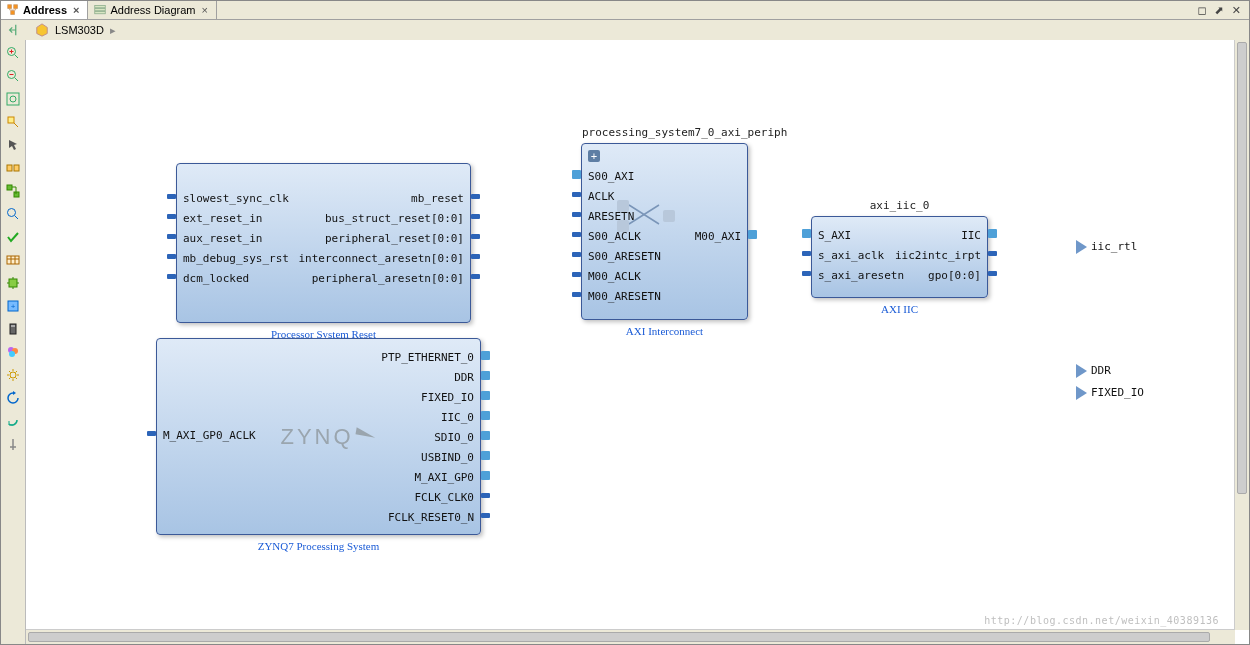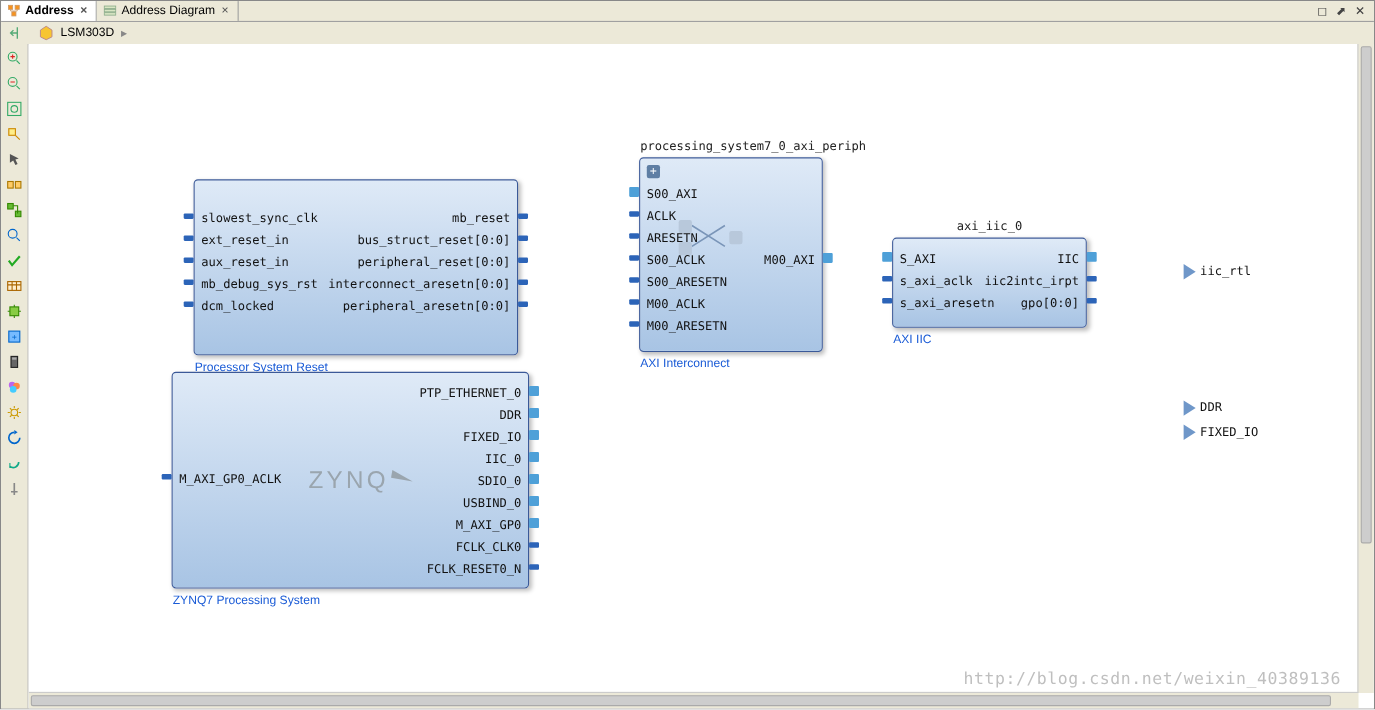--- a/index.html
+++ b/index.html
@@ -27,39 +27,39 @@
 .canvaswrap{flex:1;position:relative;background:#fff;overflow:hidden}
 .canvas{position:absolute;inset:0}
 .scroll-v{position:absolute;right:0;top:0;bottom:14px;width:14px;background:#ece9d8;border-left:1px solid #ccc}
 .scroll-v .thumb{position:absolute;left:2px;right:2px;top:2px;height:450px;background:#cdcdcd;border:1px solid #aaa;border-radius:2px}
 .scroll-h{position:absolute;left:0;right:14px;bottom:0;height:14px;background:#ece9d8;border-top:1px solid #ccc}
 .scroll-h .thumb{position:absolute;top:2px;bottom:2px;left:2px;width:1180px;background:#cdcdcd;border:1px solid #aaa;border-radius:2px}
 
 
 .block{position:absolute;border:1px solid #3b5998;border-radius:4px;background:linear-gradient(180deg,#dfeaf7 0%,#a8c4e4 100%);box-shadow:2px 2px 4px rgba(0,0,0,.25)}
 .block .title-inside{position:absolute;top:-18px;left:0;right:0;text-align:center;font-family:Consolas,monospace;color:#222}
-.block .subtitle{position:absolute;bottom:-18px;left:0;right:0;font-family:Liberation Sans, sans-serif;color:#1a5bd6}
+.block .subtitle{position:absolute;bottom:-18px;left:0;right:0;text-align:center;font-family:Liberation Serif, serif;color:#1a5bd6}
 .port{position:absolute;font-family:Consolas,monospace;font-size:11px;color:#111;white-space:nowrap}
 .port.left{left:6px;text-align:left}
 .port.right{right:6px;text-align:center}
 .pin{position:absolute;width:9px;height:5px;background:#2c64b8;border-radius:1px}
 .pin.l{left:-10px}
 .pin.r{right:-10px}
 .buspin{background:#4ea0d8;height:9px}
 
 
 .extport{position:absolute;font-family:Consolas,monospace;color:#111}
 .extport .shape{display:inline-block;width:0;height:0;border-top:7px solid transparent;border-bottom:7px solid transparent;border-left:11px solid #6f97c9;margin-right:4px;vertical-align:middle}
 
 
 .wires{position:absolute;inset:0;pointer-events:none}
 .wires path{fill:none;stroke:#2c64b8;stroke-width:1.6}
 .wires path.bus{stroke:#2c64b8;stroke-width:3.5}
 
-.watermark{position:absolute;right:30px;bottom:18px;color:#bfbfbf;font-family:Consolas,monospace;font-size:15px;letter-spacing:.5px}
+.watermark{position:absolute;right:30px;bottom:18px;color:#bfbfbf;font-family:Consolas,monospace;font-size:10px;letter-spacing:.5px}
 
 .zynq{position:absolute;left:50%;top:50%;transform:translate(-40%,-50%);font-size:22px;color:#9aa5ae;letter-spacing:3px;font-family:Arial,sans-serif}
 .zynq .wedge{display:inline-block;width:0;height:0;border-left:0 solid transparent;border-right:20px solid transparent;border-bottom:7px solid #9aa5ae;transform:translateY(-8px) rotate(10deg);margin-left:2px}
 
 .interx{position:absolute;left:50%;top:64px;transform:translateX(-20px)}
 .interx .sq{width:12px;height:12px;background:#b8c8db;position:absolute;border-radius:2px}
 
 .plusbox{position:absolute;left:6px;top:6px;width:12px;height:12px;background:#5e7ea4;color:#fff;font-size:11px;line-height:12px;text-align:center;border-radius:2px}
 </style>
 </head>

